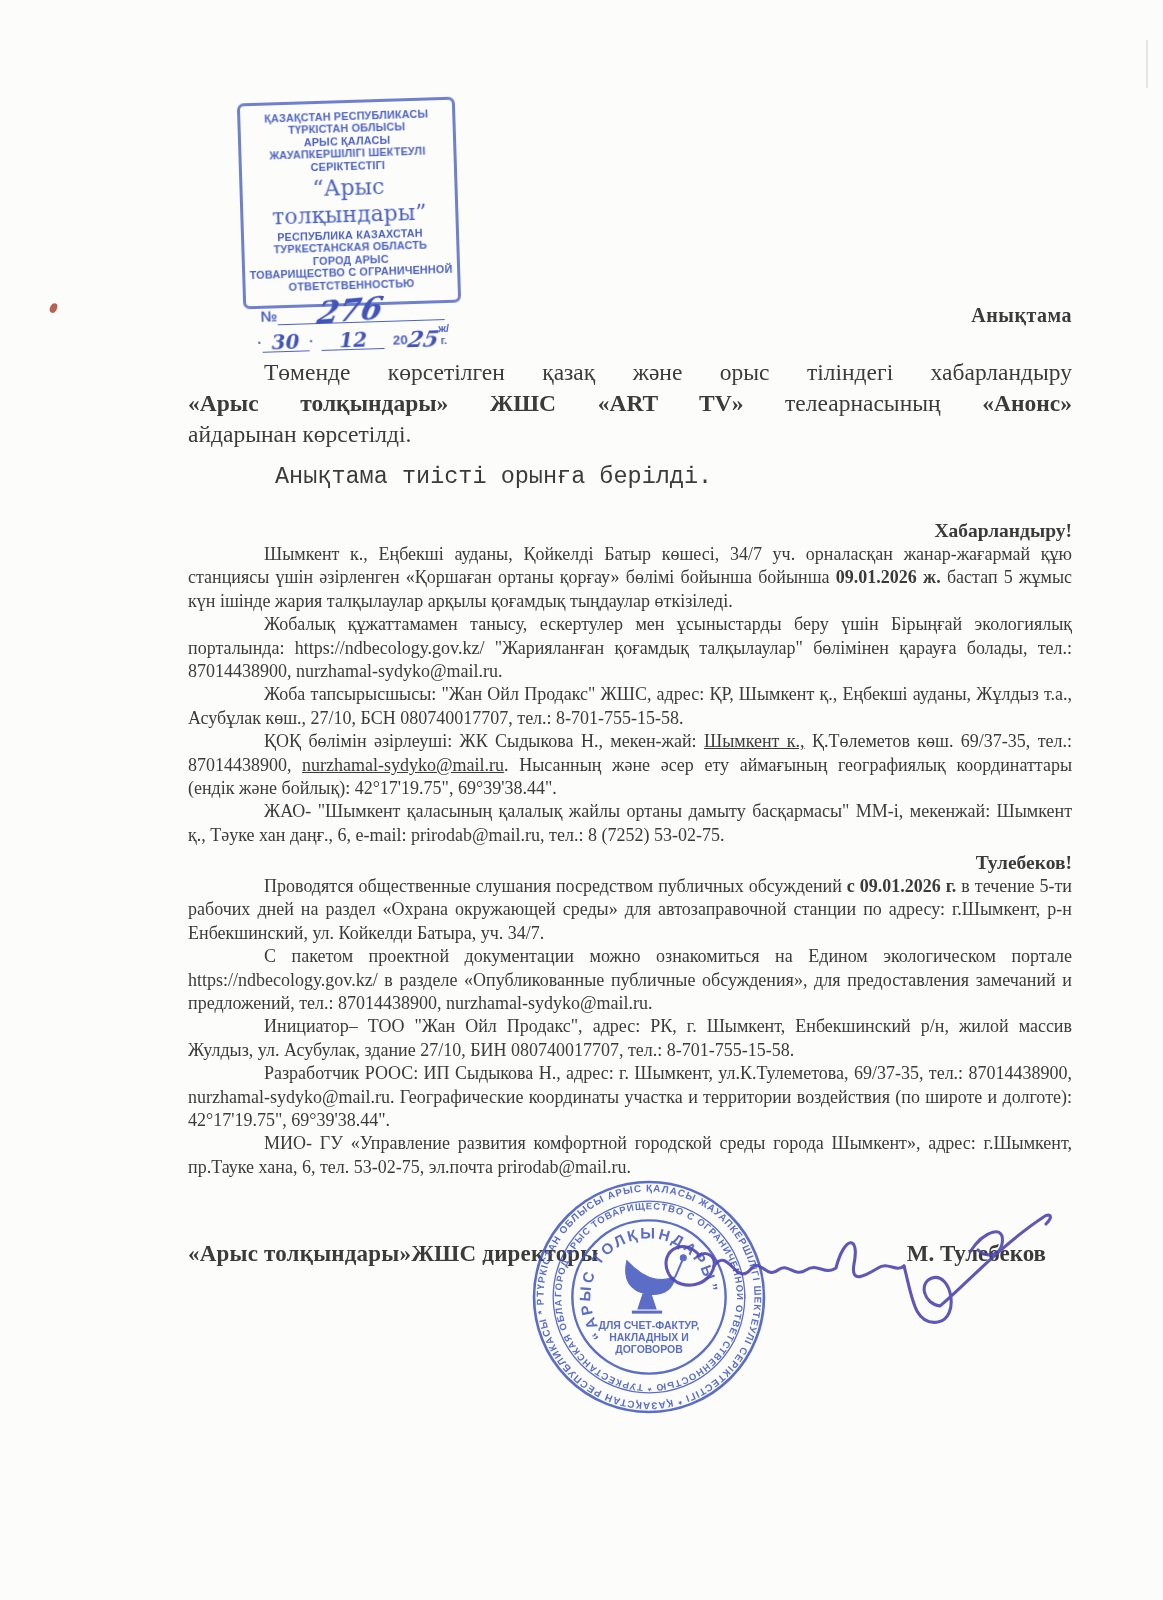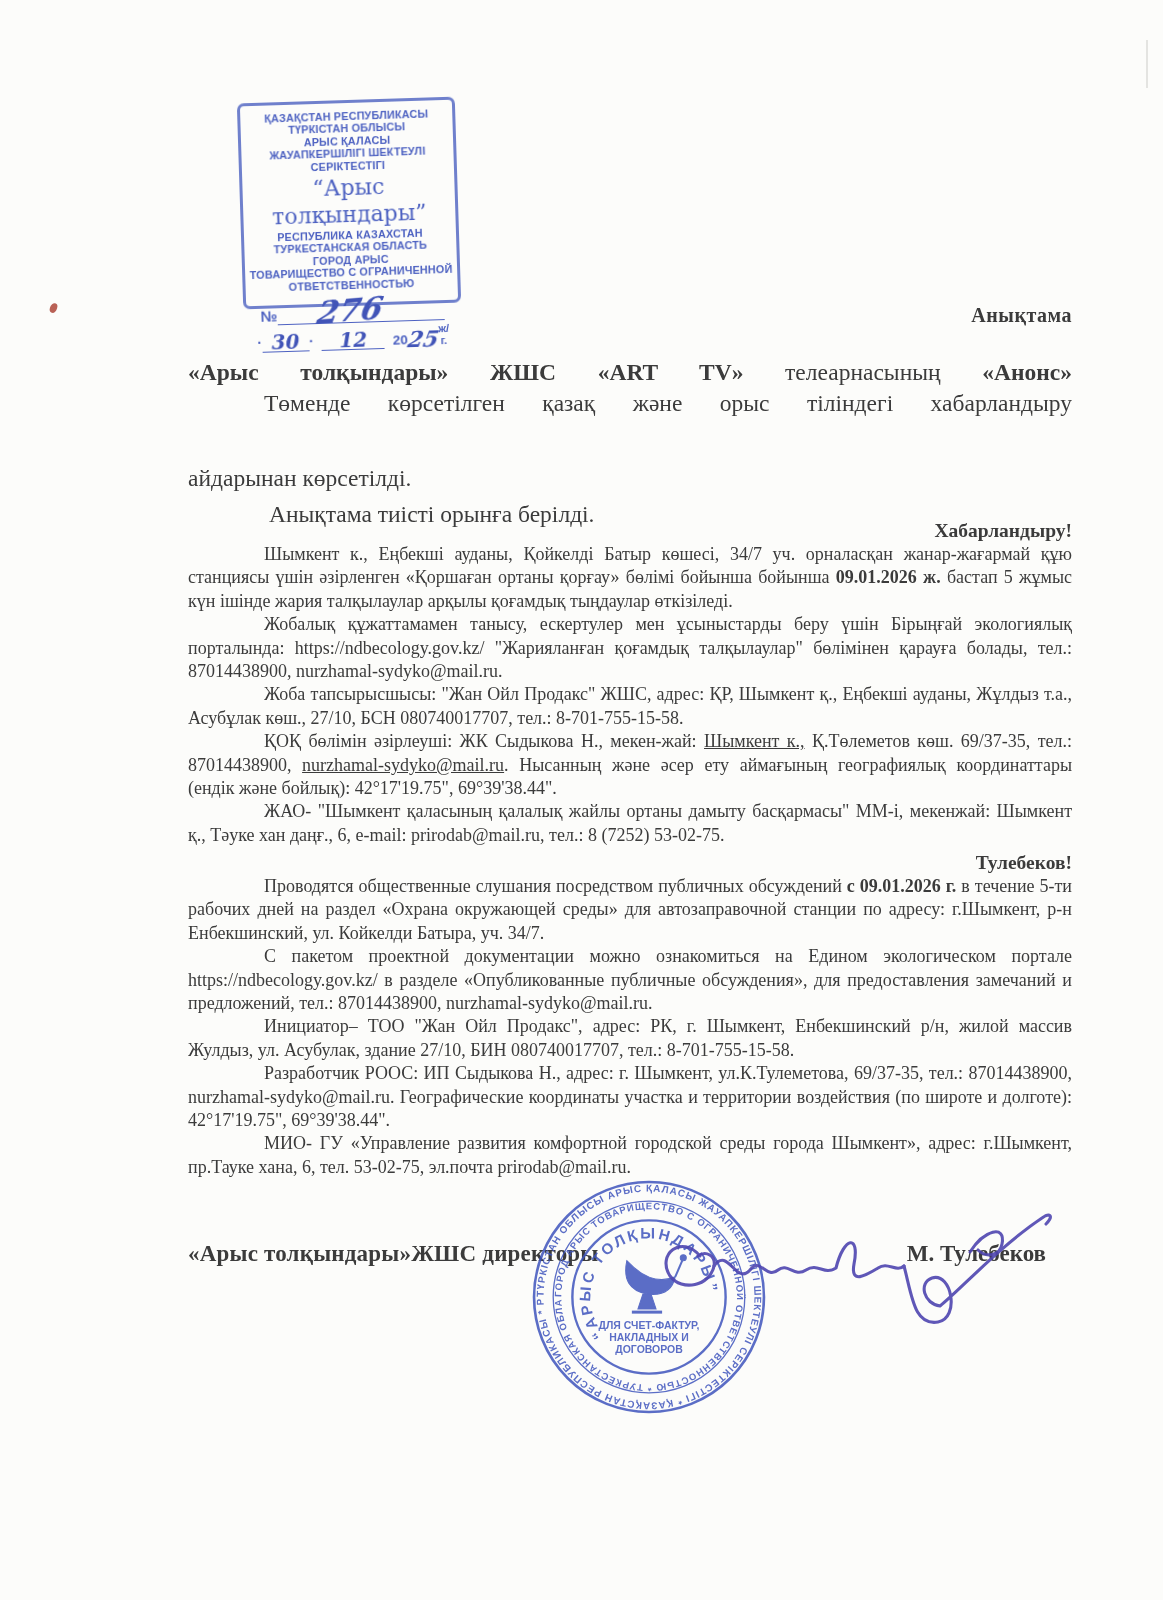--- a/index.html
+++ b/index.html
@@ -29,22 +29,22 @@
   .rs-year .pre{font-size:13.5px;padding-bottom:1px;}
   .rs-year .yh{font-size:22px;font-weight:bold;transform:skewX(-12deg);line-height:18px;}
   .rs-year .suf{font-size:11px;padding-bottom:1px;}
 
   
   .title{position:absolute;left:188px;width:884px;top:304px;text-align:right;
     font-size:20px;font-weight:bold;letter-spacing:.5px;}
   .intro{position:absolute;left:188px;width:884px;top:357px;font-size:23.5px;}
   .jline{text-align:justify;text-align-last:justify;line-height:31px;white-space:normal;}
   .jline.first{text-indent:76px;}
-  .jline.last{text-align-last:left;margin-top:44px;}
-  .intro-close{line-height:31px;text-indent:76px;margin:5px;}
+  .jline.last{text-align-last:left;}
+  .intro-close{line-height:31px;text-indent:76px;margin:11px;font-family:Liberation Mono, monospace;}
   .section{position:absolute;left:188px;width:884px;}
   .sec1{top:518px;} .sec2{top:850px;}
   .sec-head{text-align:right;font-weight:bold;font-size:19.5px;line-height:25px;margin:0;}
   .section p{margin:0;text-align:justify;text-indent:76px;font-size:18px;line-height:23.4px;}
   .b{font-weight:bold;}
   .u{text-decoration:underline;}
 
   
   .sig-row{position:absolute;left:188px;width:884px;top:1233px;display:flex;
     justify-content:space-between;font-weight:bold;margin-top:8px;}
@@ -104,22 +104,22 @@
       </span>
     </div>
   </div>
 
   <div class="red-dot"></div>
   <div class="scan-mark"></div>
 
   <div class="title">Анықтама</div>
 
   <div class="intro">
+    <div class="jline first"><span>Төменде көрсетілген қазақ және орыс тіліндегі хабарландыру</span></div>
     <div class="jline"><span class="b">«Арыс толқындары» ЖШС «ART TV»</span><span> телеарнасының </span><span class="b">«Анонс»</span></div>
-    <div class="jline first"><span>Төменде көрсетілген қазақ және орыс тіліндегі хабарландыру</span></div>
     <div class="jline last"><span>айдарынан көрсетілді.</span></div>
     <p class="intro-close">Анықтама тиісті орынға берілді.</p>
   </div>
 
   <div class="section sec1">
     <h3 class="sec-head">Хабарландыру!</h3>
     <p><span>Шымкент к., Еңбекші ауданы, Қойкелді Батыр көшесі, 34/7 уч. орналасқан жанар-жағармай құю станциясы үшін әзірленген «Қоршаған ортаны қорғау» бөлімі бойынша бойынша </span><span class="b">09.01.2026 ж.</span><span> бастап 5 жұмыс күн ішінде жария талқылаулар арқылы қоғамдық тыңдаулар өткізіледі.</span></p>
     <p><span>Жобалық құжаттамамен танысу, ескертулер мен ұсыныстарды беру үшін Бірыңғай экологиялық порталында: https://ndbecology.gov.kz/ "Жарияланған қоғамдық талқылаулар" бөлімінен қарауға болады, тел.: 87014438900, nurzhamal-sydyko@mail.ru.</span></p>
     <p><span>Жоба тапсырысшысы: "Жан Ойл Продакс" ЖШС, адрес: ҚР, Шымкент қ., Еңбекші ауданы, Жұлдыз т.а., Асубұлак көш., 27/10, БСН 080740017707, тел.: 8-701-755-15-58.</span></p>
     <p><span>ҚОҚ бөлімін әзірлеуші: ЖК Сыдыкова Н., мекен-жай: </span><span class="u">Шымкент к.,</span><span> Қ.Төлеметов көш. 69/37-35, тел.: 87014438900, </span><span class="u">nurzhamal-sydyko@mail.ru</span><span>. Нысанның және әсер ету аймағының географиялық координаттары (ендік және бойлық): 42°17'19.75", 69°39'38.44".</span></p>

